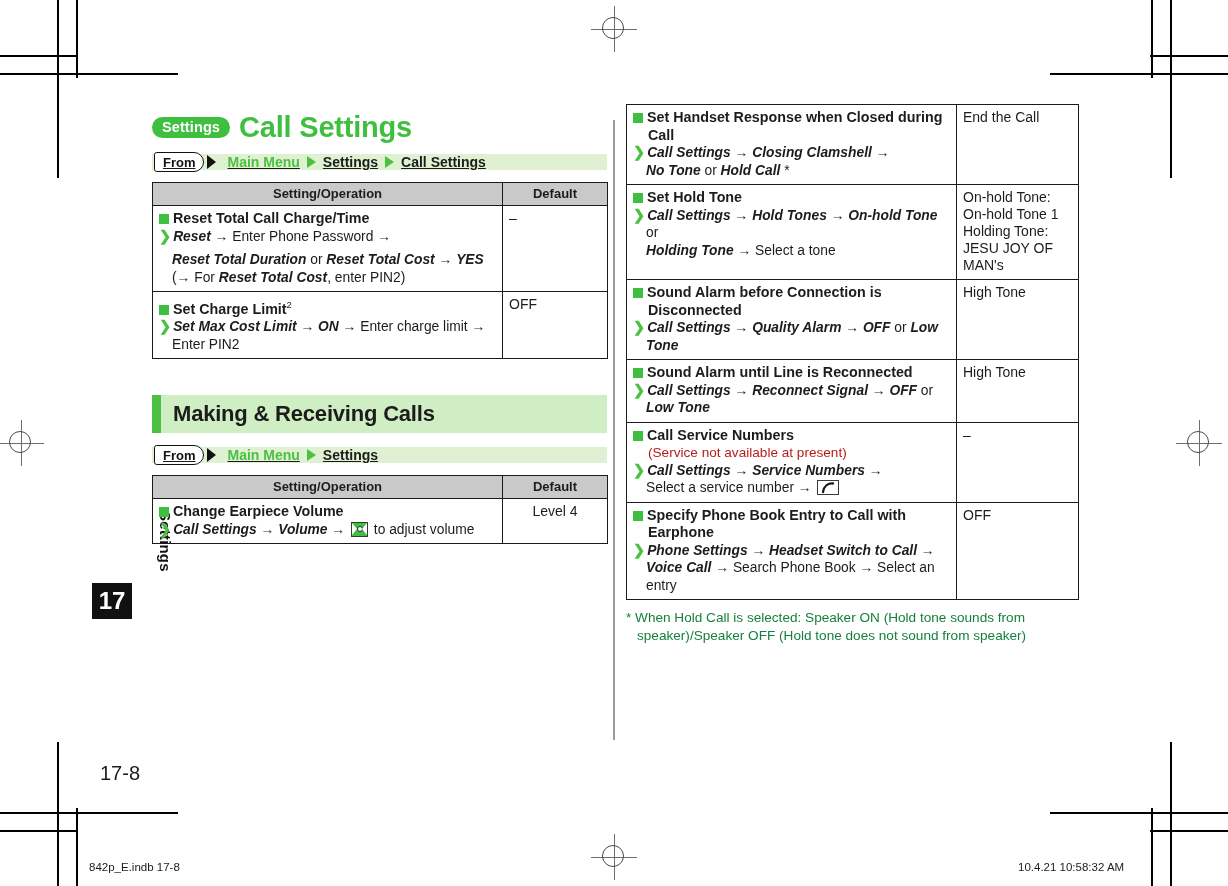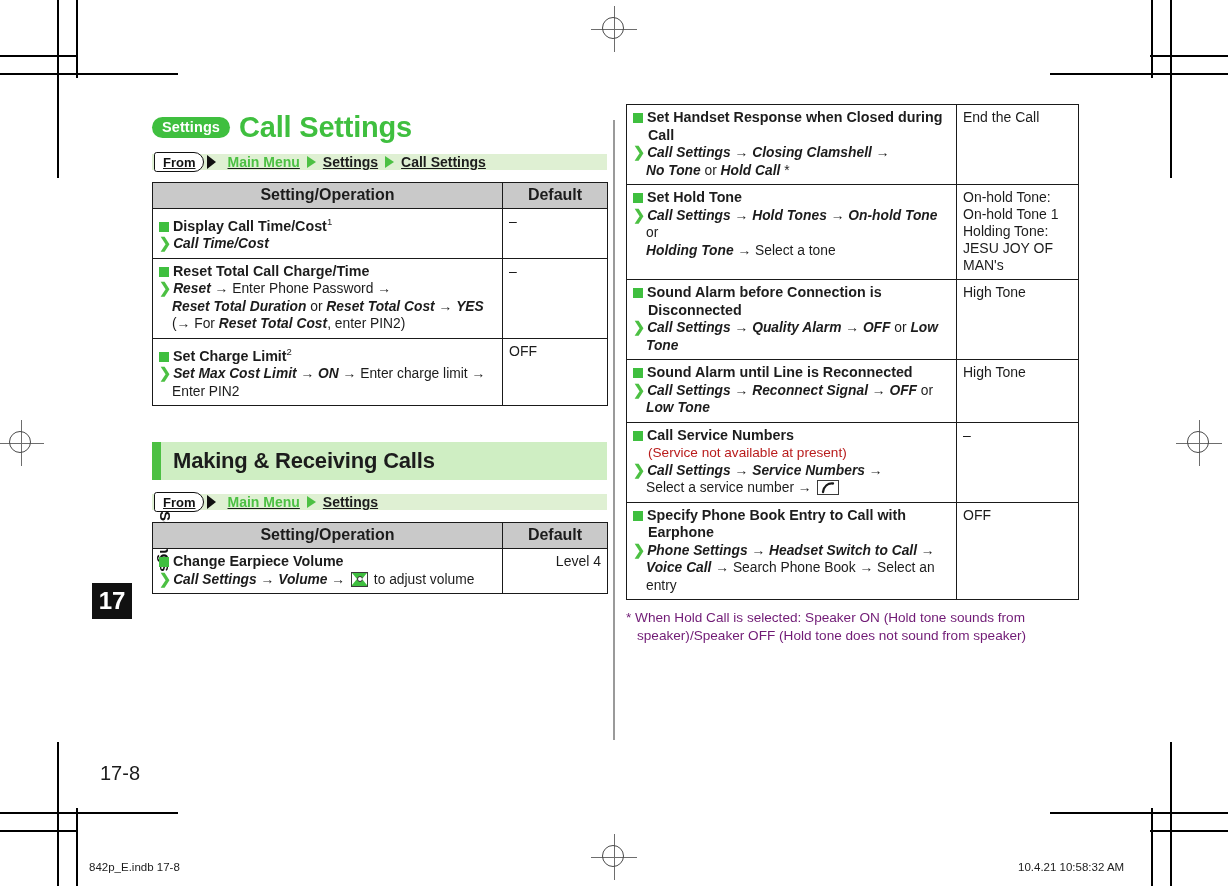--- a/index.html
+++ b/index.html
@@ -183,21 +183,21 @@
     table-layout: fixed;
   }
   table.spec th, table.spec td {
     border: 1.4px solid #1a1a1a;
     vertical-align: top;
     padding: 4px 6px 5px 6px;
   }
   table.spec thead th {
     background: #c9c9c9;
     text-align: center;
-    font-size: 16px;
+    font-size: 13px;
     font-weight: bold;
     color: #1c1c1c;
     padding: 3px 4px 4px 4px;
     vertical-align: middle;
   }
   td.dflt {
     font-size: 14px;
     color: #1c1c1c;
     vertical-align: middle;
     text-align: left;
@@ -297,21 +297,21 @@
   .fn {
     font-size: 13.6px;
     line-height: 18px;
     color: #1c1c1c;
     text-indent: -15px;
     padding-left: 15px;
     margin-bottom: 1px;
   }
   .fn .marker { font-size: 9.5px; vertical-align: super; margin-right: 4px; }
   .fn-star {
-    font-size: 13.6px; line-height: 18px; color: #701a75;
+    font-size: 13.6px; line-height: 18px; color: #15803d;
     text-indent: -11px; padding-left: 11px; margin-top: 9px;
   }
 
   
   #page-num {
     position: absolute; left: 100px; top: 762px;
     font-size: 20px; font-weight: normal; color: #1c1c1c;
   }
   #footer-left {
     position: absolute; left: 89px; top: 861px;
@@ -405,30 +405,23 @@
         </colgroup>
       <thead>
         <tr>
           <th>Setting/Operation</th>
           <th>Default</th>
         </tr>
       </thead>
       <tbody>
           <tr>
             <td>
-              <span class="op-title"><span class="sq"></span>Display Call Time/Cost<span class="sup">1</span></span>
-              <span class="op-steps"><span class="gt">❯</span><span class="bi">Call Time/Cost</span></span>
-            </td>
-            <td class="dflt center" style="text-align: left;">–</td>
-          </tr>
-          <tr>
-            <td>
               <span class="op-title"><span class="sq"></span>Reset Total Call Charge/Time</span>
               <span class="op-steps"><span class="gt">❯</span><span class="bi">Reset</span><span> → </span><span>Enter Phone Password</span><span> →</span></span>
-              <span class="op-steps" style="text-indent: 0px; padding-left: 13px;"><span class="bi">Reset Total Duration</span><span> or </span><span class="bi">Reset Total Cost</span><span> → </span><span class="bi">YES</span></span>
+              <span class="op-steps" style="text-indent: 0px; padding-left: 13px; margin-top: 6px;"><span class="bi">Reset Total Duration</span><span> or </span><span class="bi">Reset Total Cost</span><span> → </span><span class="bi">YES</span></span>
               <span class="op-steps" style="text-indent: 0px; padding-left: 13px;"><span>(→ For </span><span class="bi">Reset Total Cost</span><span>, enter PIN2)</span></span>
             </td>
             <td class="dflt center" style="text-align: left;">–</td>
           </tr>
           <tr>
             <td>
               <span class="op-title"><span class="sq"></span>Set Charge Limit<span class="sup">2</span></span>
               <span class="op-steps"><span class="gt">❯</span><span class="bi">Set Max Cost Limit</span><span> → </span><span class="bi">ON</span><span> → </span><span>Enter charge limit</span><span> →</span></span>
               <span class="op-steps" style="text-indent: 0px; padding-left: 13px;"><span>Enter PIN2</span></span>
             </td>
@@ -467,21 +460,21 @@
           <th>Setting/Operation</th>
           <th>Default</th>
         </tr>
       </thead>
       <tbody>
           <tr>
             <td>
               <span class="op-title"><span class="sq"></span>Change Earpiece Volume</span>
               <span class="op-steps"><span class="gt">❯</span><span class="bi">Call Settings</span><span> → </span><span class="bi">Volume</span><span> → </span><span class="key-nav"><span class="dot"></span></span><span> to adjust volume</span></span>
             </td>
-            <td class="dflt center" style="text-align: right; border-radius: 22px;">Level 4</td>
+            <td class="dflt center" style="text-align: center; border-radius: 22px;">Level 4</td>
           </tr>
         </tbody>
     </table>
 
   </div>
 
   <div id="col-right">
     <table class="spec">
       <colgroup>
           <col style="width:330px">

